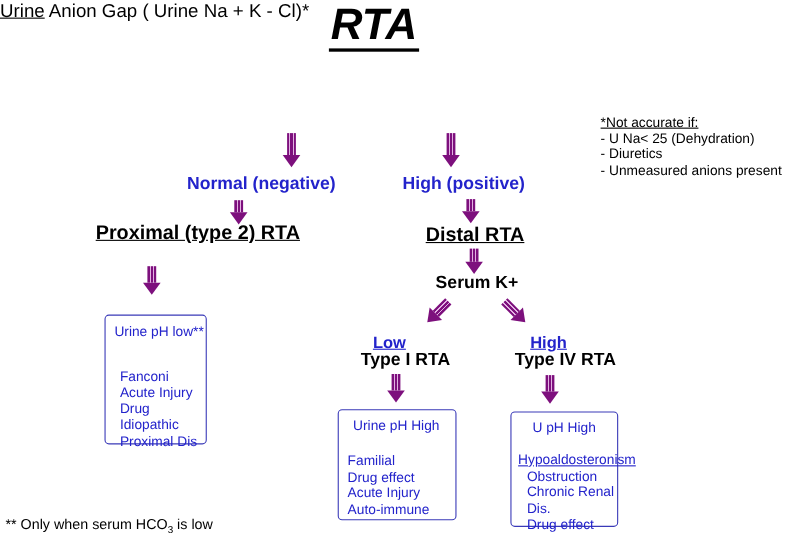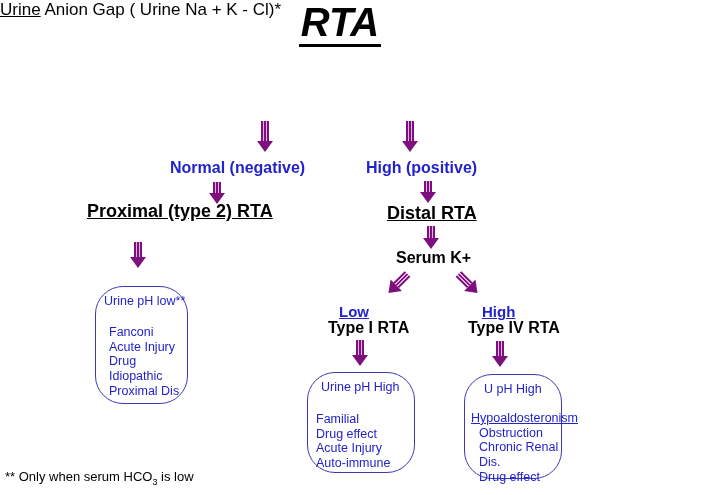--- a/index.html
+++ b/index.html
@@ -51,44 +51,50 @@
   .arrow .head{
     width:0;height:0;
     border-left:8px solid transparent;border-right:8px solid transparent;
     border-top:11px solid var(--arrow-purple);
   }
   .diag-left{transform:rotate(45deg);}
   .diag-right{transform:rotate(-45deg);}
 
   
   .box{
-    position:absolute;border:1.4px solid var(--box-border-blue);border-radius:28px;
+    position:absolute;border:1.4px solid var(--box-border-blue);border-radius:4px;
     color:var(--box-text-blue);font-size:12.5px;line-height:14.8px;
     box-sizing:border-box;
   }
   .box .bhead{margin:7px 0 0 0;}
-  .box .bitems{margin-top:16px;}
+  .box .bitems{margin-top:26px;}
   .box .u-item{text-decoration:underline;text-align:center;}
 
   .footnote{left:5px;top:469px;font-size:13px;color:#000;}
   .footnote sub{font-size:9px;}
 </style>
 </head>
 <body>
 
 <div id="canvas">
 
   <div class="abs title">
     <span>RTA</span>
   </div>
 
   <div class="abs root-label">
     <span class="u">Urine</span><span> Anion Gap ( Urine Na + K - Cl)*</span>
   </div>
 
+  <div class="abs note">
+    <div class="note-title">*Not accurate if:</div>
+    <div>- U Na&lt; 25 (Dehydration)</div>
+    <div>- Diuretics</div>
+    <div>- Unmeasured anions present</div>
+  </div>
 
   <div class="arrow" style="left:257px;top:121px;--h:20px">
       <div class="shaft"></div>
       <div class="head"></div>
     </div>
   <div class="arrow" style="left:402px;top:121px;--h:20px">
       <div class="shaft"></div>
       <div class="head"></div>
     </div>
 

